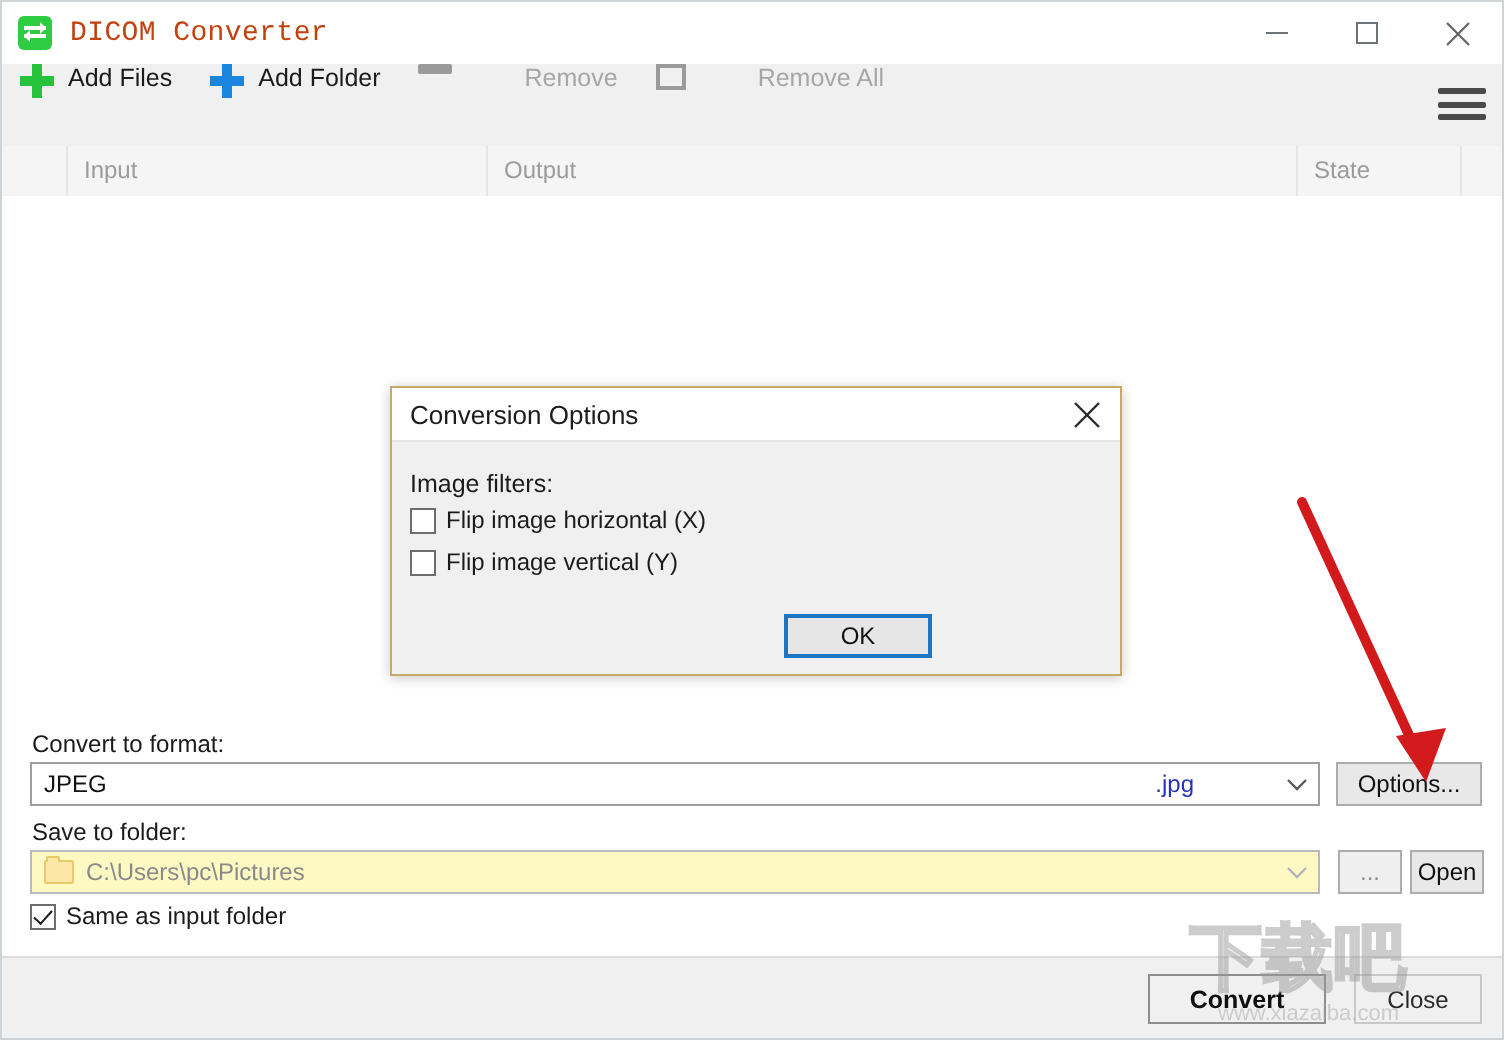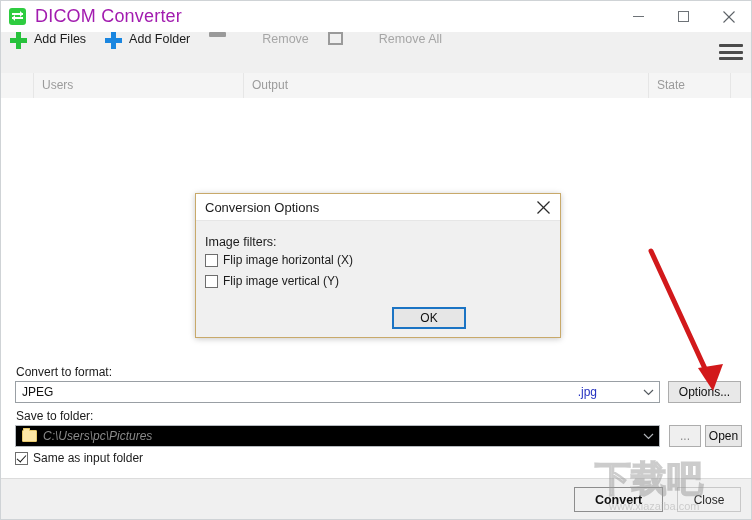--- a/index.html
+++ b/index.html
@@ -17,21 +17,21 @@
             display:flex;align-items:center;}
   .app-icon{width:17px;height:17px;margin-left:8px;border-radius:3px;background:#2ecc40;
             position:relative;flex:none;}
   .app-icon .g1,.app-icon .g2{position:absolute;left:3px;width:11px;height:2px;background:#ffffff;}
   .app-icon .g1{top:5px;}
   .app-icon .g2{top:9px;}
   .app-icon .a1,.app-icon .a2{position:absolute;width:0;height:0;border-top:3px solid transparent;
             border-bottom:3px solid transparent;}
   .app-icon .a1{left:11px;top:3px;border-left:3px solid #fff;}
   .app-icon .a2{left:3px;top:7px;border-right:3px solid #fff;}
-  .title-text{margin-left:9px;font-size:18px;color:#a21caf;letter-spacing:.2px;}
+  .title-text{margin-left:9px;font-size:14px;color:#c2410c;letter-spacing:.2px;font-family:Liberation Mono, monospace;}
   .wincontrols{position:absolute;right:0;top:0;height:31px;display:flex;}
   .wc{width:45px;height:31px;display:flex;align-items:center;justify-content:center;}
   .wc svg{display:block;}
 
   
   .toolbar{position:absolute;left:0;top:31px;width:750px;height:41px;background:#f0f0f0;
            border-bottom:1px solid #dcdcdc;display:flex;align-items:center;}
   .tb-item{display:flex;height:41px;padding:0 10px 0 9px;}
   .tb-item .lbl{margin-left:7px;font-size:12.5px;color:#1b1b1b;}
   .tb-item.disabled .lbl{color:#a6a6a6;margin-left:36px;}
@@ -58,21 +58,21 @@
   .listbody{position:absolute;left:0;top:97px;width:750px;height:261px;background:#ffffff;}
 
   
   .bottom{position:absolute;left:0;top:358px;width:750px;height:119px;background:#ffffff;}
   .flabel{position:absolute;font-size:12px;color:#1b1b1b;}
   .combo{position:absolute;height:22px;border:1px solid #999fa4;background:#ffffff;box-sizing:border-box;}
   .combo .val{position:absolute;left:6px;top:3px;font-size:12px;color:#111;}
   .combo .ext{position:absolute;right:62px;top:3px;font-size:12px;color:#2431c0;}
   .combo .chev{position:absolute;right:0;top:0;width:22px;height:20px;display:flex;
                align-items:center;justify-content:center;}
-  .combo.disabled{background:#000000;border-color:#b6bbc0;font-style:italic;}
+  .combo.disabled{background:#fef9c3;border-color:#b6bbc0;}
   .combo.disabled .val{color:#8a8a8a;left:27px;}
   .folder-ic{position:absolute;left:6px;top:4px;width:15px;height:12px;background:#fde7a6;
              border:1px solid #e8c96b;box-sizing:border-box;border-radius:1px;}
   .folder-ic:before{content:"";position:absolute;left:0;top:-3px;width:7px;height:3px;
              background:#fde7a6;border:1px solid #e8c96b;border-bottom:none;box-sizing:border-box;border-radius:1px 1px 0 0;}
   .btn{position:absolute;box-sizing:border-box;background:#e8e8e8;border:1px solid #adadad;
        font-size:12px;color:#101010;display:flex;align-items:center;justify-content:center;
        font-family:"Liberation Sans", sans-serif;}
   .btn.light{background:#efefef;}
   .cbrow{position:absolute;display:flex;align-items:center;}
@@ -158,21 +158,21 @@
       <span class="lbl">Remove All</span>
     </div>
     <div class="hamburger">
       <span></span>
         <span></span>
         <span></span>
     </div>
   </div>
 
   <div class="listhead">
-    <div class="col c1">Users</div>
+    <div class="col c1">Input</div>
     <div class="col c2">Output</div>
     <div class="col c3">State</div>
     <div class="col c4"></div>
   </div>
   <div class="listbody"></div>
 
   <div class="bottom">
     <div class="flabel" style="left:15px;top:6px;">Convert to format:</div>
 
     <div class="combo" style="left:14px;top:380px;width:645px;top:22px;">

